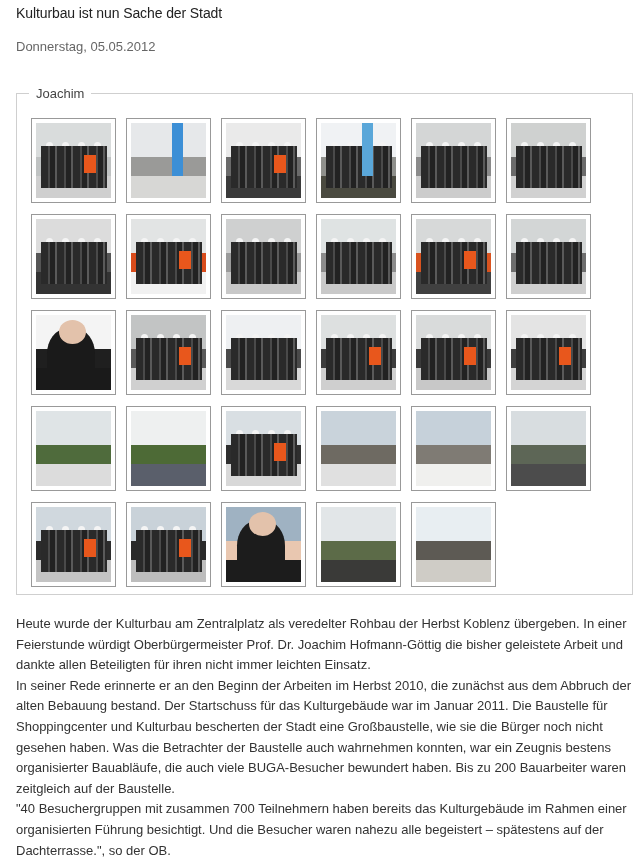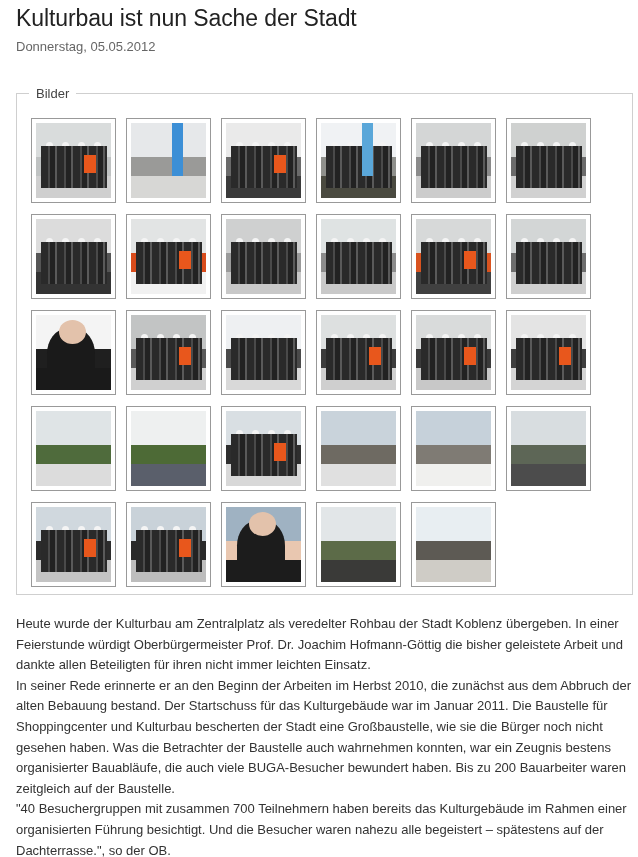--- a/index.html
+++ b/index.html
@@ -2,21 +2,21 @@
 <html><head>
 <meta charset="utf-8">
 <style>
   html, body { margin: 0; padding: 0; background: #ffffff; }
   body {
     width: 638px; height: 857px; overflow: hidden; position: relative;
     font-family: "Liberation Sans", sans-serif; color: #333333;
   }
   .title {
     position: absolute; left: 16px; top: 5px; margin: 0;
-    font-size: 23px; font-weight: normal; color: #222222; letter-spacing: -0.1px;
+    font-size: 14px; font-weight: normal; color: #222222; letter-spacing: -0.1px;
   }
   .date {
     position: absolute; left: 16px; top: 39px;
     font-size: 13px; color: #666666;
   }
   fieldset.gallery {
     position: absolute; left: 16px; top: 86px; width: 617px; height: 509px;
     margin: 0; padding: 0; border: 1px solid #cfcfcf; box-sizing: border-box;
   }
   fieldset.gallery legend {
@@ -41,21 +41,21 @@
   }
   .article p { margin: 0; }
 </style>
 </head>
 <body>
 
 <h1 class="title">Kulturbau ist nun Sache der Stadt</h1>
 <div class="date">Donnerstag, 05.05.2012</div>
 
 <fieldset class="gallery">
-  <legend>Bilder</legend>
+  <legend>Joachim</legend>
   <div class="grid" id="grid">
       <div class="thumb" style="left: 0px; top: 0px;">
         <div class="img">
           <div class="sky" style="top: 0px; height: 45%; background: rgb(217, 220, 220);"></div>
           <div class="mid" style="top: 45%; height: 25%; background: rgb(191, 194, 194);"></div>
           <div class="floor" style="top: 70%; height: 30%; background: rgb(207, 207, 207);"></div>
           <div class="people" style="top: 30%; bottom: 14%;"></div>
           <div class="helmet" style="left: 10px; top: 19px;"></div>
           <div class="helmet" style="left: 26px; top: 19px;"></div>
           <div class="helmet" style="left: 42px; top: 19px;"></div>
@@ -362,16 +362,16 @@
         <div class="img">
           <div class="sky" style="top: 0px; height: 45%; background: rgb(232, 238, 242);"></div>
           <div class="mid" style="top: 45%; height: 25%; background: rgb(93, 90, 84);"></div>
           <div class="floor" style="top: 70%; height: 30%; background: rgb(207, 204, 198);"></div>
         </div>
       </div>
     </div>
 </fieldset>
 
 <div class="article">
-  <p>Heute wurde der Kulturbau am Zentralplatz als veredelter Rohbau der Stadt Koblenz übergeben. In einer Feierstunde würdigt Oberbürgermeister Prof. Dr. Joachim Hofmann-Göttig die bisher geleistete Arbeit und dankte allen Beteiligten für ihren nicht immer leichten Einsatz.</p>
+  <p>Heute wurde der Kulturbau am Zentralplatz als veredelter Rohbau der Herbst Koblenz übergeben. In einer Feierstunde würdigt Oberbürgermeister Prof. Dr. Joachim Hofmann-Göttig die bisher geleistete Arbeit und dankte allen Beteiligten für ihren nicht immer leichten Einsatz.</p>
   <p>In seiner Rede erinnerte er an den Beginn der Arbeiten im Herbst 2010, die zunächst aus dem Abbruch der alten Bebauung bestand. Der Startschuss für das Kulturgebäude war im Januar 2011. Die Baustelle für Shoppingcenter und Kulturbau bescherten der Stadt eine Großbaustelle, wie sie die Bürger noch nicht gesehen haben. Was die Betrachter der Baustelle auch wahrnehmen konnten, war ein Zeugnis bestens organisierter Bauabläufe, die auch viele BUGA-Besucher bewundert haben. Bis zu 200 Bauarbeiter waren zeitgleich auf der Baustelle.</p>
   <p>"40 Besuchergruppen mit zusammen 700 Teilnehmern haben bereits das Kulturgebäude im Rahmen einer organisierten Führung besichtigt. Und die Besucher waren nahezu alle begeistert – spätestens auf der Dachterrasse.", so der OB.</p>
 </div>
 
 </body></html>

